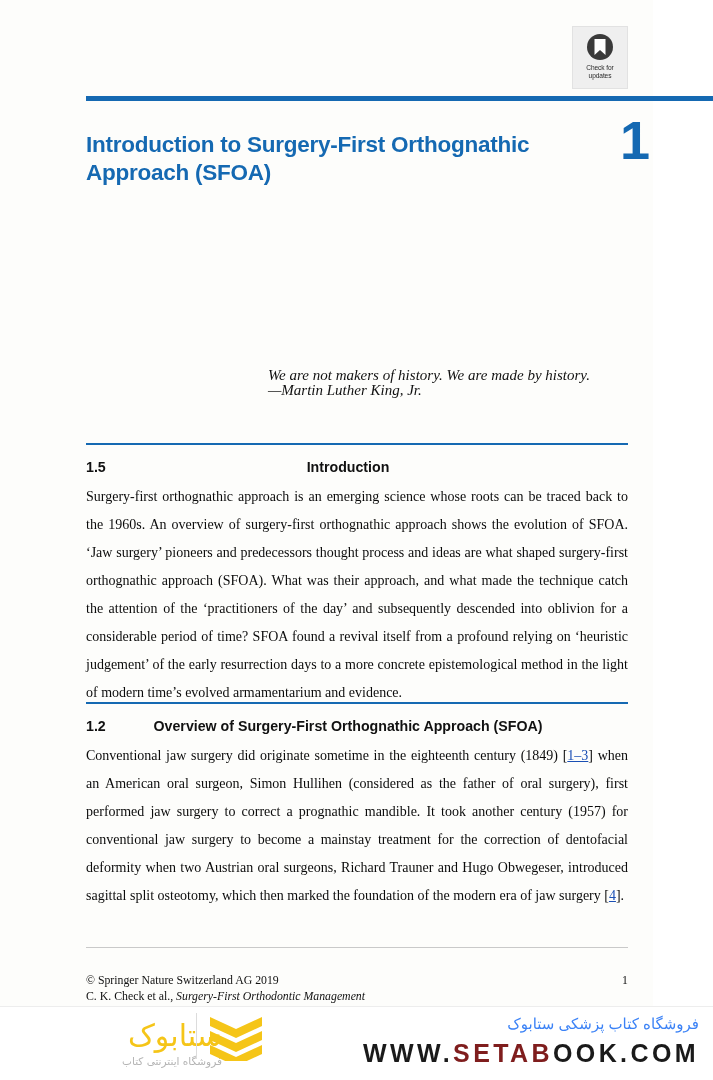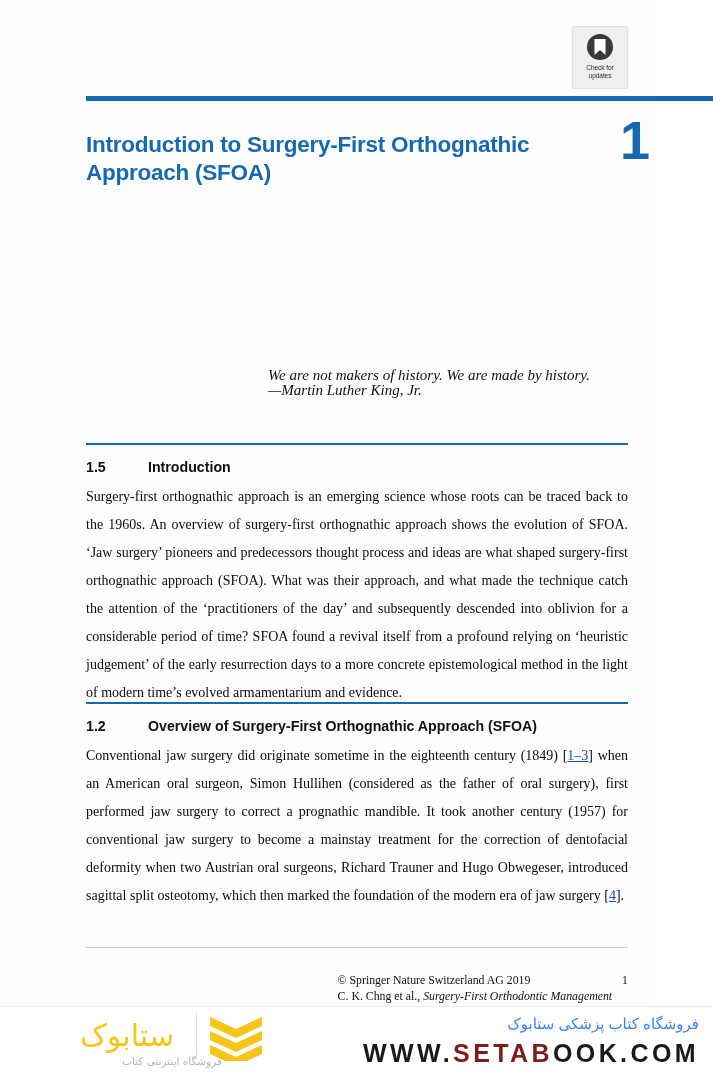--- a/index.html
+++ b/index.html
@@ -127,20 +127,21 @@
     line-height: 19px;
     color: #111111;
   }
   .sec-num {
     width: 62px;
     flex: 0 0 62px;
   }
   .sec-title {
     flex: 1 1 auto;
     max-width: 400px;
+    text-align: center;
   }
   .body-par {
     margin-top: 6px;
     font-family: "Liberation Serif", "DejaVu Serif", serif;
     font-size: 14px;
     line-height: 28px;
     color: #0b0b0b;
     text-align: justify;
     text-justify: inter-word;
     hyphens: manual;
@@ -161,21 +162,21 @@
   .footer {
     position: absolute;
     left: 86px;
     top: 972px;
     width: 542px;
     font-family: "Liberation Serif", "DejaVu Serif", serif;
     font-size: 11.8px;
     line-height: 16px;
     color: #111111;
     display: flex;
-    justify-content: flex-end;
+    justify-content: space-between;
     align-items: flex-start;
   }
   .footer-left { max-width: 460px; }
   .footer-line2 { display: block; }
   .footer-line2 em { font-style: italic; }
   .page-no {
     font-size: 11.8px;
     padding-left: 10px;
   }
 
@@ -194,21 +195,21 @@
     position: absolute;
     left: 32px;
     top: 12px;
     width: 230px;
     height: 56px;
   }
   .wm-logo .fa-main {
     position: absolute;
     left: 0; top: 0;
     width: 190px;
-    text-align: center;
+    text-align: right;
     direction: rtl;
     font-family: "DejaVu Sans", sans-serif;
     font-size: 30px;
     line-height: 34px;
     color: #9e9e9e;
     letter-spacing: 0px;
   }
   .wm-logo .fa-main .gold { color: #f5c518; }
   .wm-logo .fa-sub {
     position: absolute;
@@ -302,21 +303,21 @@
       <span class="sec-num">1.2</span>
       <span class="sec-title">Overview of Surgery-First Orthognathic Approach (SFOA)</span>
     </div>
     <p class="body-par"><span>Conventional jaw surgery did originate sometime in the eighteenth century (1849) [</span><a class="cite" href="#">1–3</a><span>] when an American oral surgeon, Simon Hullihen (considered as the father of oral surgery), first performed jaw surgery to correct a prognathic mandible. It took another century (1957) for conventional jaw surgery to become a mainstay treatment for the correction of dentofacial deformity when two Austrian oral surgeons, Richard Trauner and Hugo Obwegeser, introduced sagittal split osteotomy, which then marked the foundation of the modern era of jaw surgery [</span><a class="cite" href="#">4</a><span>].</span></p>
   </div>
 
   <div class="footer-rule"></div>
   <div class="footer">
     <div class="footer-left">
       <div>© Springer Nature Switzerland AG 2019</div>
-      <div class="footer-line2"><span>C. K. Chng et al., </span><em>Surgery-First Orthodontic Management</em></div>
+      <div class="footer-line2"><span>C. K. Check et al., </span><em>Surgery-First Orthodontic Management</em></div>
     </div>
     <div class="page-no">1</div>
   </div>
 </div>
 
 <div class="watermark">
 
   <div class="wm-logo">
     <div class="fa-main"><span class="gold">ستابوک</span></div>
     <div class="fa-sub">فروشگاه اینترنتی کتاب</div>

